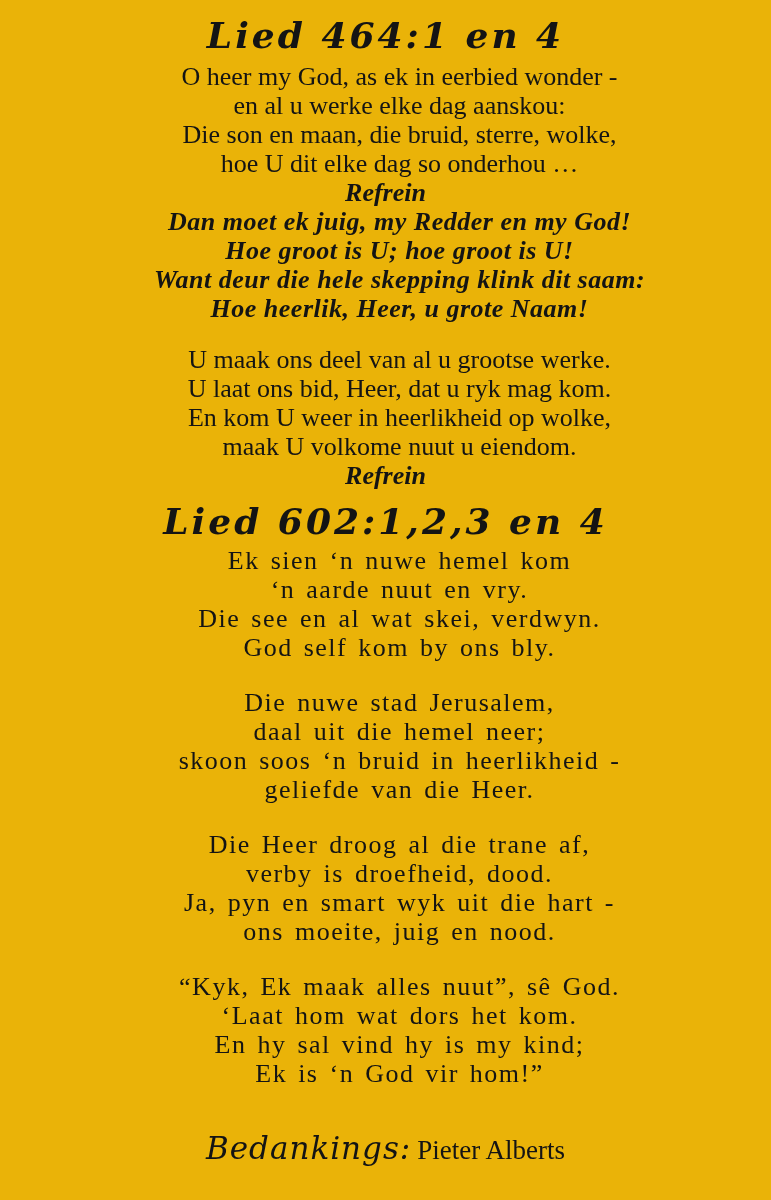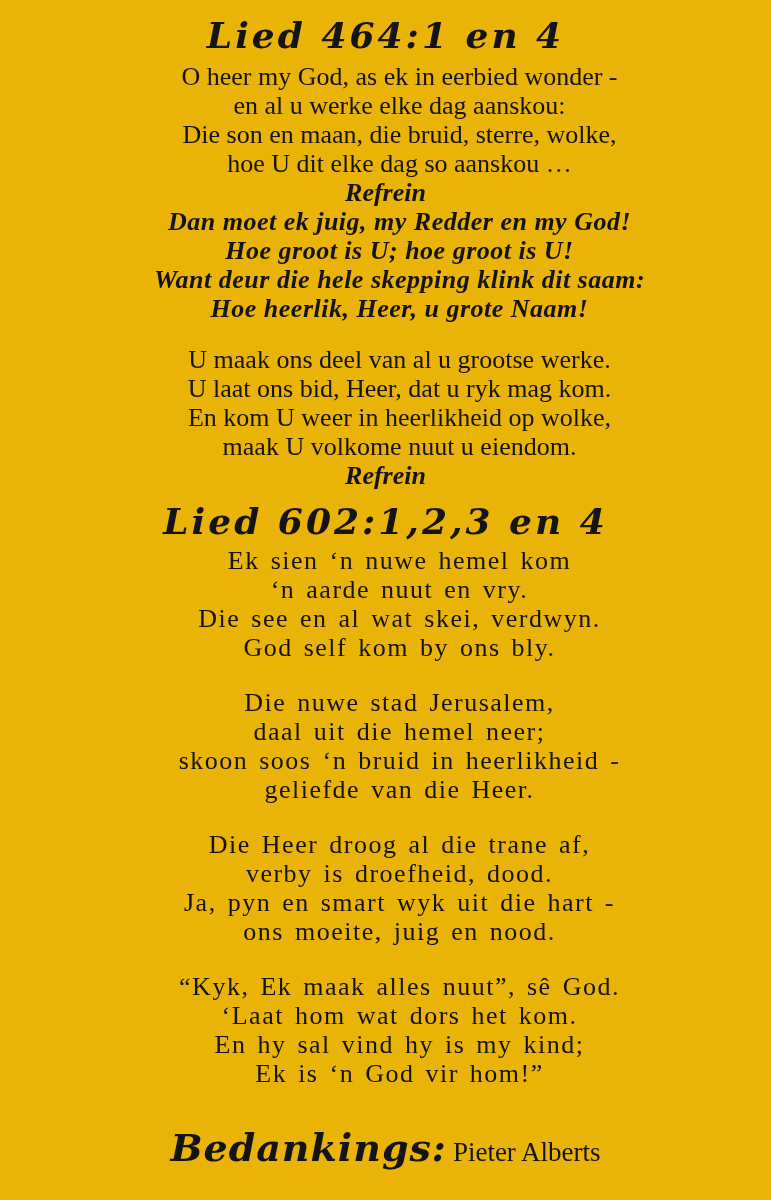--- a/index.html
+++ b/index.html
@@ -60,41 +60,41 @@
   .stanza {
     margin-bottom: 26px;
   }
   .footer-credit {
     margin-top: 40px;
     line-height: 40px;
   }
   .footer-label {
     font-family: "DejaVu Serif", serif;
     font-style: italic;
-    font-weight: bold;
-    font-size: 38px;
+    font-weight: normal;
+    font-size: 31px;
     letter-spacing: 1px;
   }
   .footer-name {
     font-size: 27px;
     margin-left: 6px;
   }
 </style>
 </head>
 <body>
 
 <div class="page">
 
   <div class="song-title">Lied 464:1 en 4</div>
 
   <div class="verse">
     <div class="line">O heer my God, as ek in eerbied wonder -</div>
     <div class="line">en al u werke elke dag aanskou:</div>
     <div class="line">Die son en maan, die bruid, sterre, wolke,</div>
-    <div class="line">hoe U dit elke dag so aanskou …</div>
+    <div class="line">hoe U dit elke dag so onderhou …</div>
   </div>
 
   <div class="refrain-heading">Refrein</div>
 
   <div class="chorus">
     <div class="line">Dan moet ek juig, my Redder en my God!</div>
     <div class="line">Hoe groot is U; hoe groot is U!</div>
     <div class="line">Want deur die hele skepping klink dit saam:</div>
     <div class="line">Hoe heerlik, Heer, u grote Naam!</div>
   </div>

